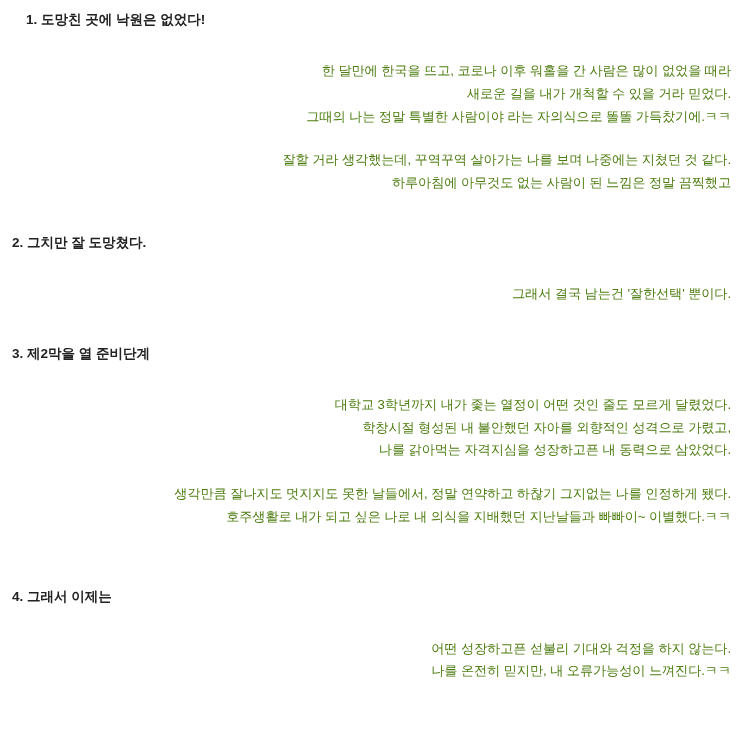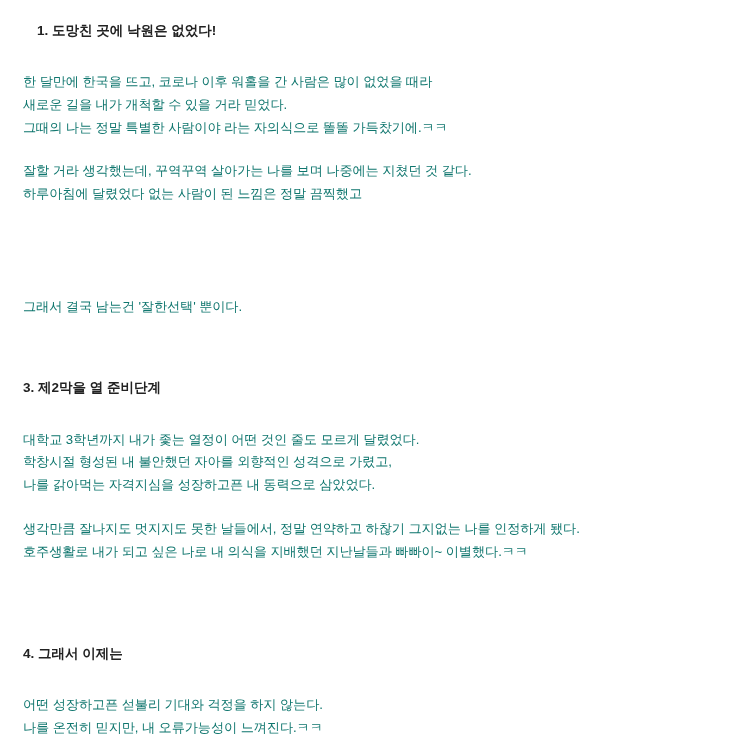--- a/index.html
+++ b/index.html
@@ -27,49 +27,51 @@
     line-height: 1.5;
     margin: 0;
   }
   .heading-first {
     padding-top: 6px;
     padding-left: 14px;
   }
   .para {
     font-size: 13.2px;
     line-height: 1.72;
-    color: #0f766e;
+    color: #4d7c0f;
     margin: 0;
     letter-spacing: -0.1px;
+    text-align: right;
   }
   .block {
-    margin: 15px;
+    margin: 4px;
   }
   .gap-lg { height: 30px; }
   .gap-md { height: 21px; }
 </style>
 </head>
 <body>
 
 <div class="doc">
 
   <div class="block">
     <p class="heading heading-first">1. 도망친 곳에 낙원은 없었다!</p>
     <div class="gap-lg"></div>
     <p class="para">한 달만에 한국을 뜨고, 코로나 이후 워홀을 간 사람은 많이 없었을 때라</p>
     <p class="para">새로운 길을 내가 개척할 수 있을 거라 믿었다.</p>
     <p class="para">그때의 나는 정말 특별한 사람이야 라는 자의식으로 똘똘 가득찼기에.ㅋㅋ</p>
     <div class="gap-md"></div>
     <p class="para">잘할 거라 생각했는데, 꾸역꾸역 살아가는 나를 보며 나중에는 지쳤던 것 같다.</p>
-    <p class="para">하루아침에 달렸었다 없는 사람이 된 느낌은 정말 끔찍했고</p>
+    <p class="para">하루아침에 아무것도 없는 사람이 된 느낌은 정말 끔찍했고</p>
   </div>
 
   <div class="gap-lg"></div>
 
   <div class="block">
+    <p class="heading">2. 그치만 잘 도망쳤다.</p>
     <div class="gap-lg"></div>
     <p class="para">그래서 결국 남는건 '잘한선택' 뿐이다.</p>
   </div>
 
   <div class="gap-lg"></div>
 
   <div class="block">
     <p class="heading">3. 제2막을 열 준비단계</p>
     <div class="gap-lg"></div>
     <p class="para">대학교 3학년까지 내가 좇는 열정이 어떤 것인 줄도 모르게 달렸었다.</p>

